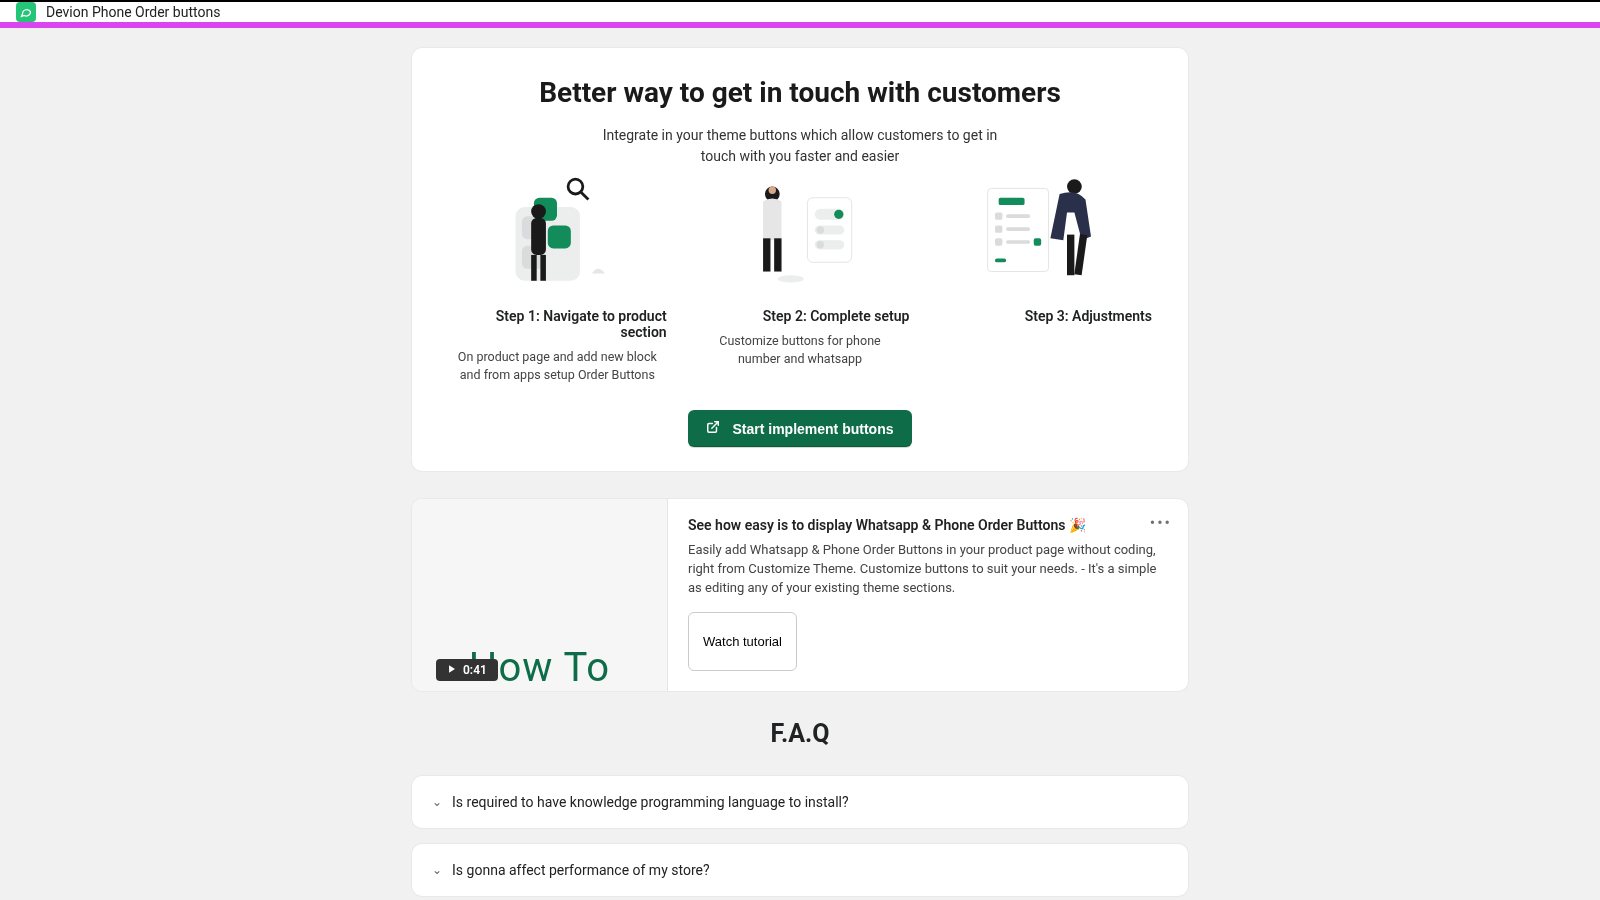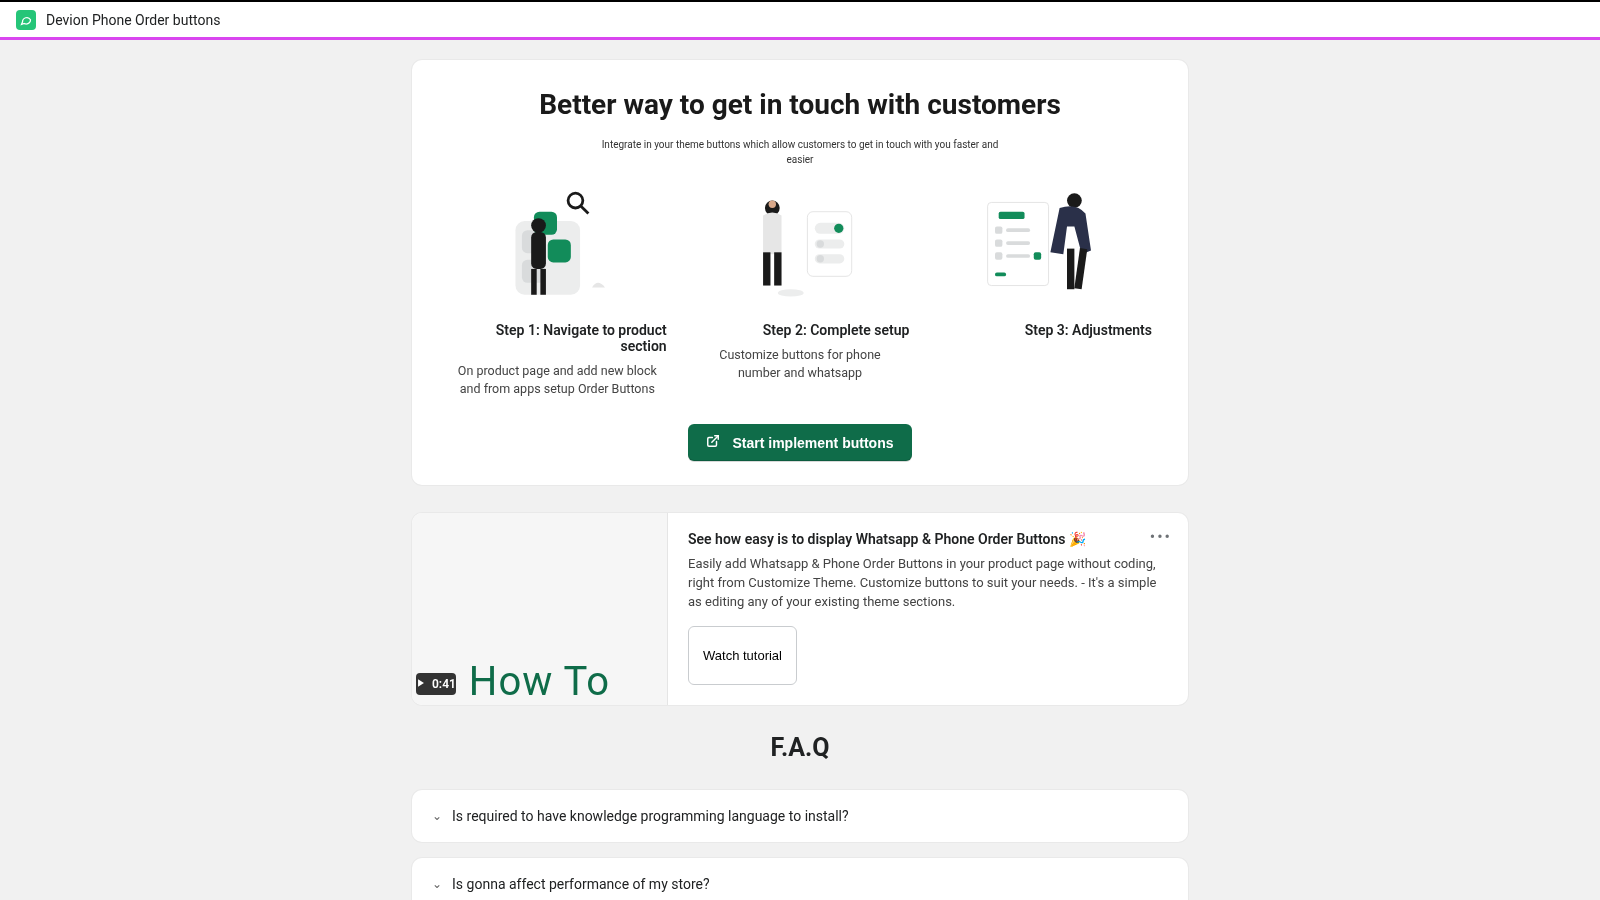--- a/index.html
+++ b/index.html
@@ -7,22 +7,22 @@
   font-family: -apple-system, BlinkMacSystemFont, "Segoe UI", Roboto, Helvetica, Arial, sans-serif;
   background: #f1f1f1;
   color: #202223;
   width: 1600px;
   height: 900px;
   overflow: hidden;
 }
 .topbar {
   background: #fff;
   border-top: 2px solid #000;
-  border-bottom: 3px solid #d946ef;
-  height: 40px;
+  border-bottom: 6px solid #d946ef;
+  height: 28px;
   display: flex;
   align-items: center;
   padding: 0 16px;
   gap: 10px;
 }
 .app-icon {
   width: 20px;
   height: 20px;
   background: #25c578;
   border-radius: 4px;
@@ -51,25 +51,25 @@
   padding: 28px 36px 24px;
   text-align: center;
 }
 .hero-title {
   font-size: 28px;
   font-weight: 700;
   color: #1a1a1a;
   margin-bottom: 16px;
 }
 .hero-subtitle {
-  font-size: 10px;
+  font-size: 14px;
   color: #333;
   line-height: 1.5;
   max-width: 420px;
-  margin: 0 auto 17px;
+  margin: 0 auto 3px;
 }
 .steps-row {
   display: flex;
   gap: 24px;
   margin-bottom: 26px;
 }
 .step {
   flex: 1;
   text-align: center;
 }
@@ -121,25 +121,25 @@
 }
 .howto-label {
   font-size: 40px;
   font-weight: 400;
   color: #0f6c49;
   letter-spacing: 1px;
 }
 .duration-badge {
   position: absolute;
   bottom: 10px;
-  left: 4px;
+  left: 24px;
   background: #333;
   color: #fff;
   border-radius: 4px;
-  padding: 4px 0;
+  padding: 4px 11px;
   display: flex;
   align-items: center;
   gap: 6px;
   font-size: 12px;
   font-weight: 600;
 }
 .howto-right {
   flex: 1;
   padding: 18px 20px 20px;
   position: relative;

